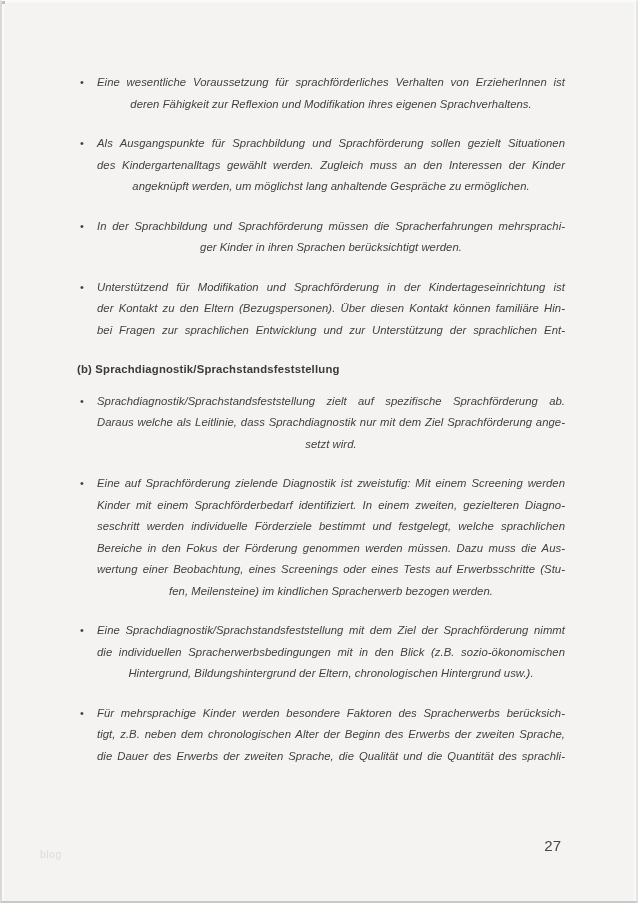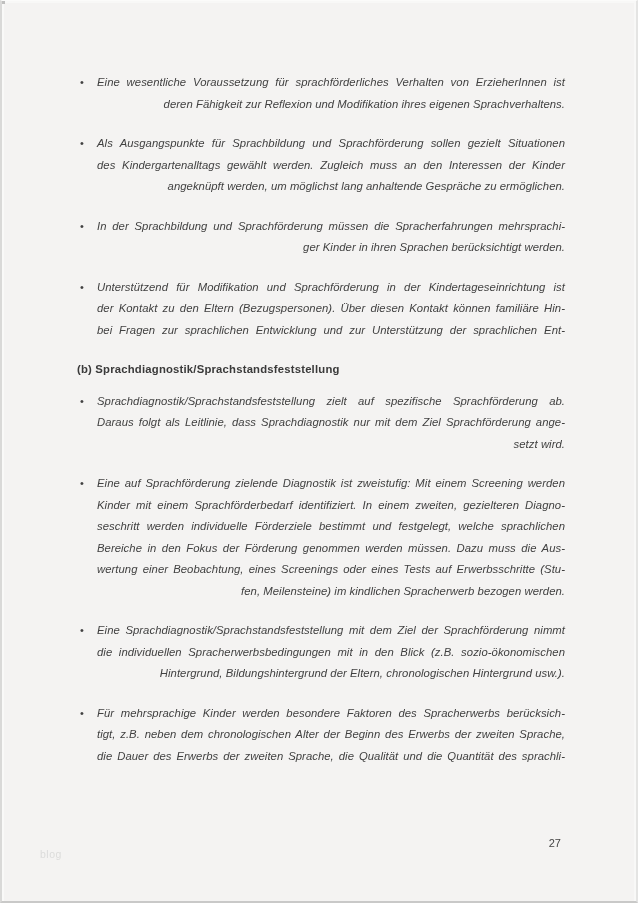--- a/index.html
+++ b/index.html
@@ -54,35 +54,35 @@
     text-align: left;
     font-size: 11px;
   }
   .text-line {
     text-align: justify;
     text-align-last: justify;
     white-space: normal;
     font-style: italic;
   }
   .text-line.last-line {
-    text-align: right;
+    text-align: center;
     text-align-last: auto;
   }
   .section-heading {
     font-weight: bold;
     color: #3a3a3a;
     margin: 4px 0 10px -1px;
     letter-spacing: 0.2px;
   }
   .page-number {
     position: absolute;
     top: 836px;
     right: 75px;
     font-family: "Liberation Sans", "DejaVu Sans", sans-serif;
-    font-size: 11px;
+    font-size: 15px;
     color: #454545;
   }
   .watermark {
     position: absolute;
     left: 38px;
     top: 847px;
     font-family: "Liberation Sans", "DejaVu Sans", sans-serif;
     font-size: 10.5px;
     color: #dcdcdb;
     letter-spacing: 0.5px;
@@ -114,21 +114,21 @@
       <div class="bullet-item">
         <span class="bullet-marker">•</span>
         <div class="text-line">Unterstützend für Modifikation und Sprachförderung in der Kindertageseinrichtung ist</div>
         <div class="text-line">der Kontakt zu den Eltern (Bezugspersonen). Über diesen Kontakt können familiäre Hin-</div>
         <div class="text-line">bei Fragen zur sprachlichen Entwicklung und zur Unterstützung der sprachlichen Ent-</div>
       </div>
       <div class="section-heading">(b) Sprachdiagnostik/Sprachstandsfeststellung</div>
       <div class="bullet-item">
         <span class="bullet-marker">•</span>
         <div class="text-line">Sprachdiagnostik/Sprachstandsfeststellung zielt auf spezifische Sprachförderung ab.</div>
-        <div class="text-line">Daraus folgt als Leitlinie, dass Sprachdiagnostik nur mit dem Ziel Sprachförderung ange-</div>
+        <div class="text-line">Daraus welche als Leitlinie, dass Sprachdiagnostik nur mit dem Ziel Sprachförderung ange-</div>
         <div class="text-line last-line">setzt wird.</div>
       </div>
       <div class="bullet-item">
         <span class="bullet-marker">•</span>
         <div class="text-line">Eine auf Sprachförderung zielende Diagnostik ist zweistufig: Mit einem Screening werden</div>
         <div class="text-line">Kinder mit einem Sprachförderbedarf identifiziert. In einem zweiten, gezielteren Diagno-</div>
         <div class="text-line">seschritt werden individuelle Förderziele bestimmt und festgelegt, welche sprachlichen</div>
         <div class="text-line">Bereiche in den Fokus der Förderung genommen werden müssen. Dazu muss die Aus-</div>
         <div class="text-line">wertung einer Beobachtung, eines Screenings oder eines Tests auf Erwerbsschritte (Stu-</div>
         <div class="text-line last-line">fen, Meilensteine) im kindlichen Spracherwerb bezogen werden.</div>

